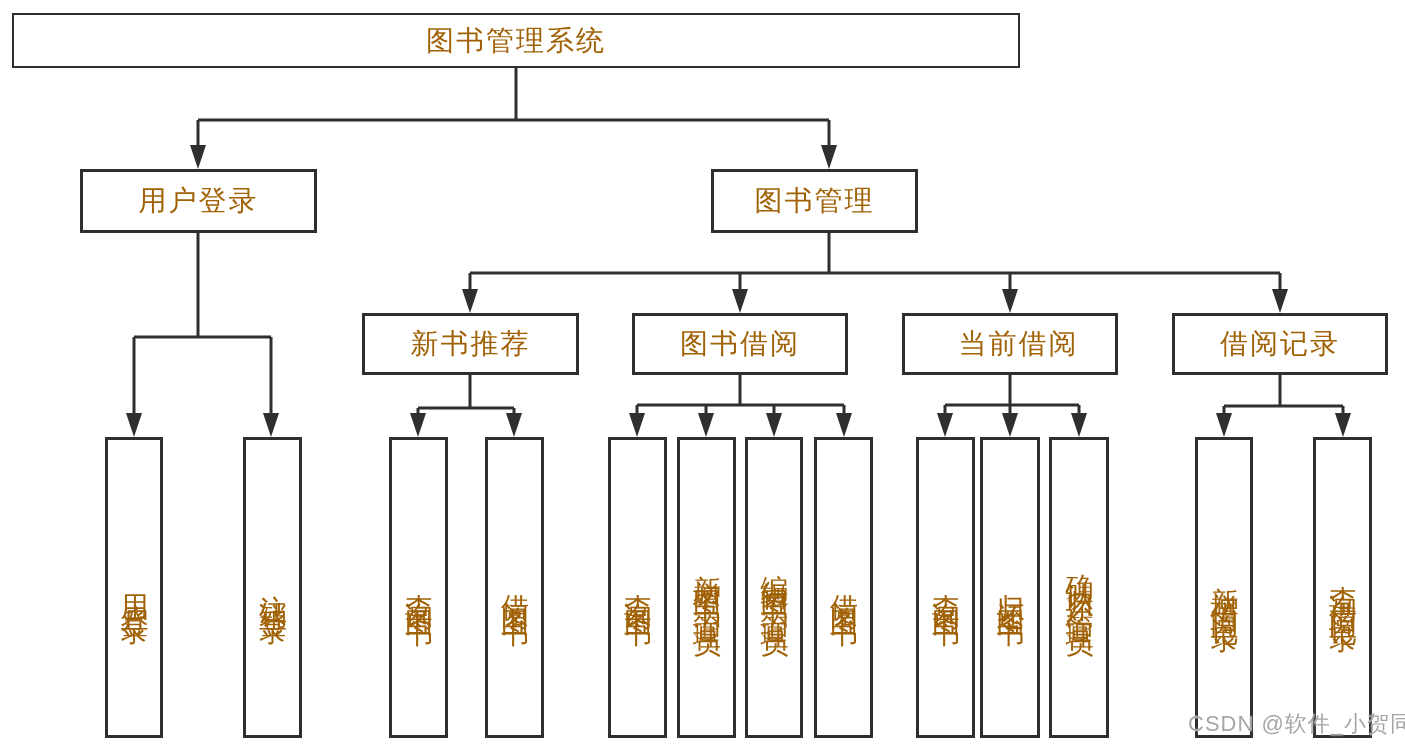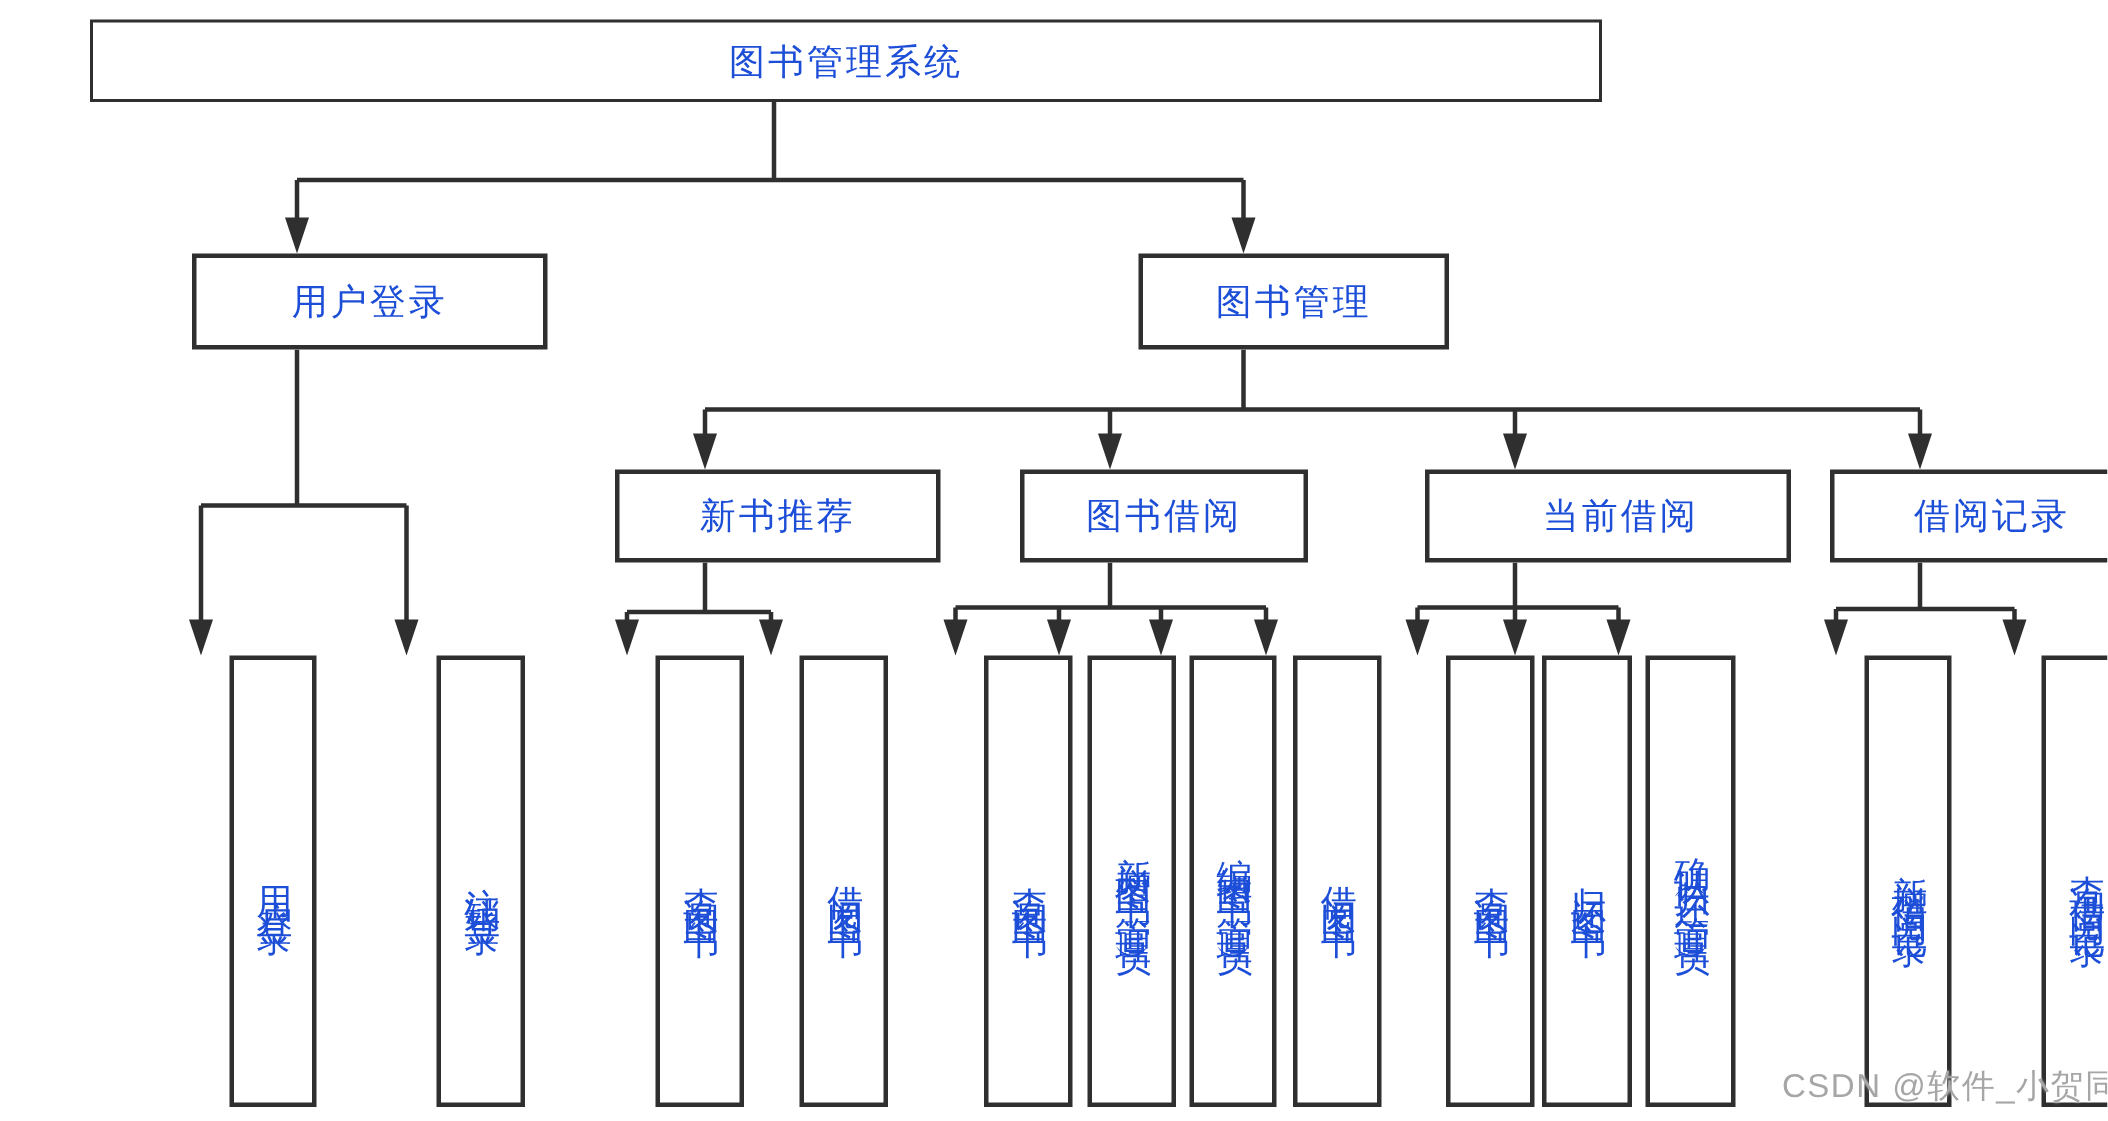--- a/index.html
+++ b/index.html
@@ -22,29 +22,28 @@
     top: 0;
     width: 1405px;
     height: 747px;
     pointer-events: none;
   }
   .box {
     position: absolute;
     box-sizing: border-box;
     background: #ffffff;
     border: 3px solid #2f2f2f;
-    color: #1d4ed8;
-    font-size: 24px;
+    color: #a16207;
+    font-size: 28px;
     display: flex;
     align-items: center;
     justify-content: center;
     text-align: center;
     letter-spacing: 2px;
     white-space: nowrap;
-    margin-left: 48px;
   }
   .box.root {
     border-width: 2px;
   }
   .vbox {
     writing-mode: vertical-rl;
     text-orientation: mixed;
     letter-spacing: 8px;
     line-height: 1;
     white-space: normal;
@@ -77,22 +76,22 @@
       M1280 375 V406 M1224 406 H1343 M1224 406 V419 M1343 406 V419"></path>
     <path id="arrowheads" fill="#2f2f2f" d="M190 145L206 145L198 169ZM821 145L837 145L829 169ZM462 289L478 289L470 313ZM732 289L748 289L740 313ZM1002 289L1018 289L1010 313ZM1272 289L1288 289L1280 313ZM126 413L142 413L134 437ZM263 413L279 413L271 437ZM410 413L426 413L418 437ZM506 413L522 413L514 437ZM629 413L645 413L637 437ZM698 413L714 413L706 437ZM766 413L782 413L774 437ZM836 413L852 413L844 437ZM937 413L953 413L945 437ZM1002 413L1018 413L1010 437ZM1071 413L1087 413L1079 437ZM1216 413L1232 413L1224 437ZM1335 413L1351 413L1343 437Z"></path>
   </svg>
 
   <div class="box root" style="left:12px; top:13px; width:1008px; height:55px;">图书管理系统</div>
 
   <div class="box" style="left:80px; top:169px; width:237px; height:64px;">用户登录</div>
   <div class="box" style="left:711px; top:169px; width:207px; height:64px;">图书管理</div>
 
   <div class="box" style="left:362px; top:313px; width:217px; height:62px;">新书推荐</div>
-  <div class="box" style="left:632px; top:313px; width:192px; height:62px;">图书借阅</div>
-  <div class="box" style="left:902px; top:313px; width:244px; height:62px;padding-left:17px;">当前借阅</div>
+  <div class="box" style="left:632px; top:313px; width:216px; height:62px;">图书借阅</div>
+  <div class="box" style="left:902px; top:313px; width:216px; height:62px;padding-left:17px;">当前借阅</div>
   <div class="box" style="left:1172px; top:313px; width:216px; height:62px;">借阅记录</div>
 
   <div class="box vbox" style="left:105px; top:437px; width:58px; height:301px;">用户登录</div>
   <div class="box vbox" style="left:243px; top:437px; width:59px; height:301px;">注销登录</div>
 
   <div class="box vbox" style="left:389px; top:437px; width:59px; height:301px;">查询图书</div>
   <div class="box vbox" style="left:485px; top:437px; width:59px; height:301px;">借阅图书</div>
 
   <div class="box vbox" style="left:608px; top:437px; width:59px; height:301px;">查询图书</div>
   <div class="box vbox" style="left:677px; top:437px; width:59px; height:301px;">新增图书（管理员）</div>

